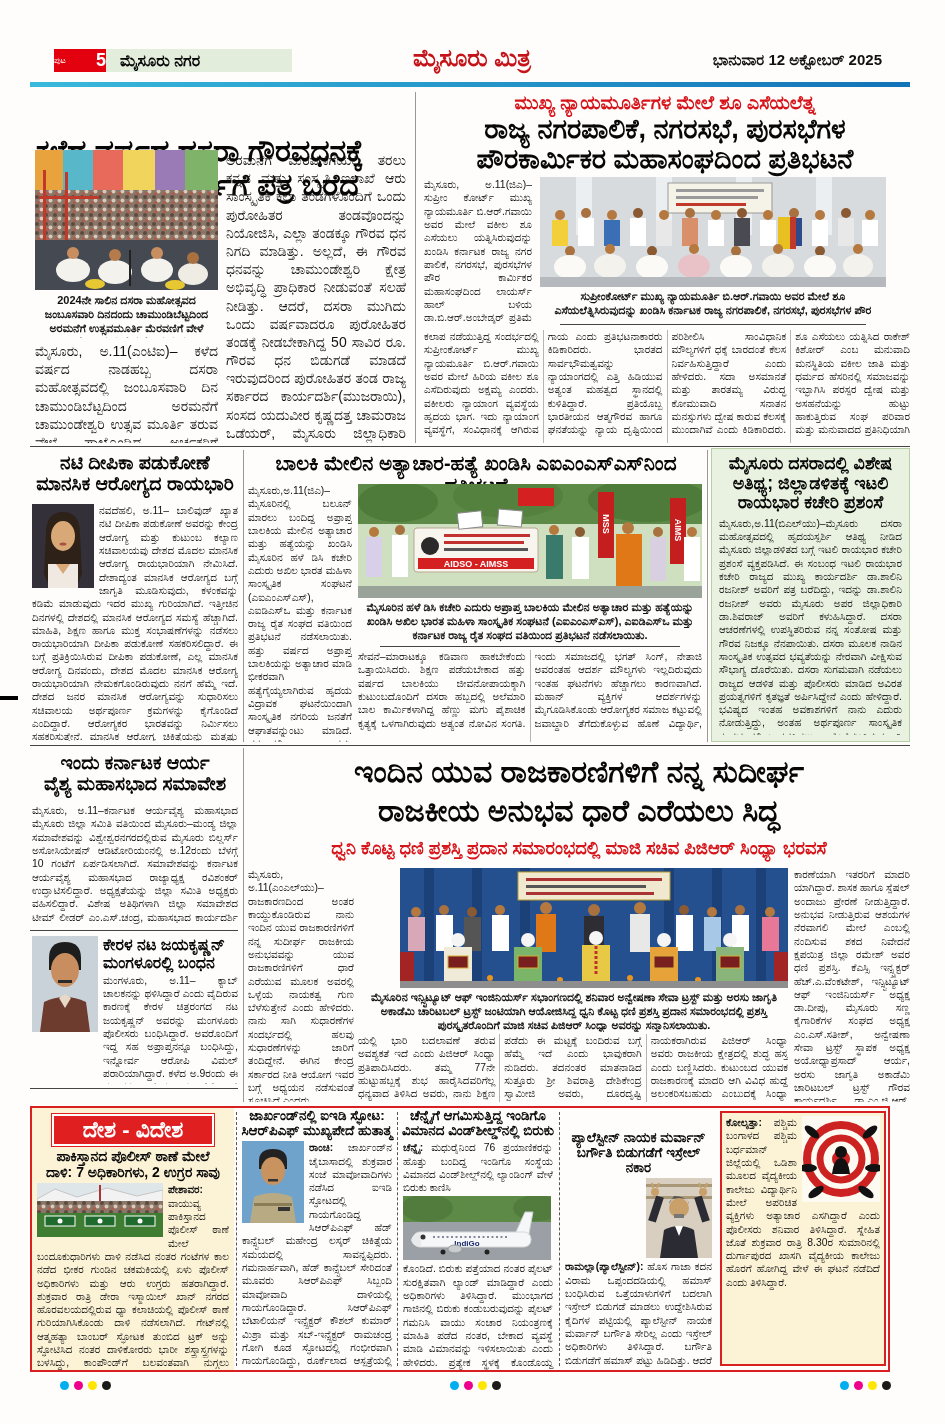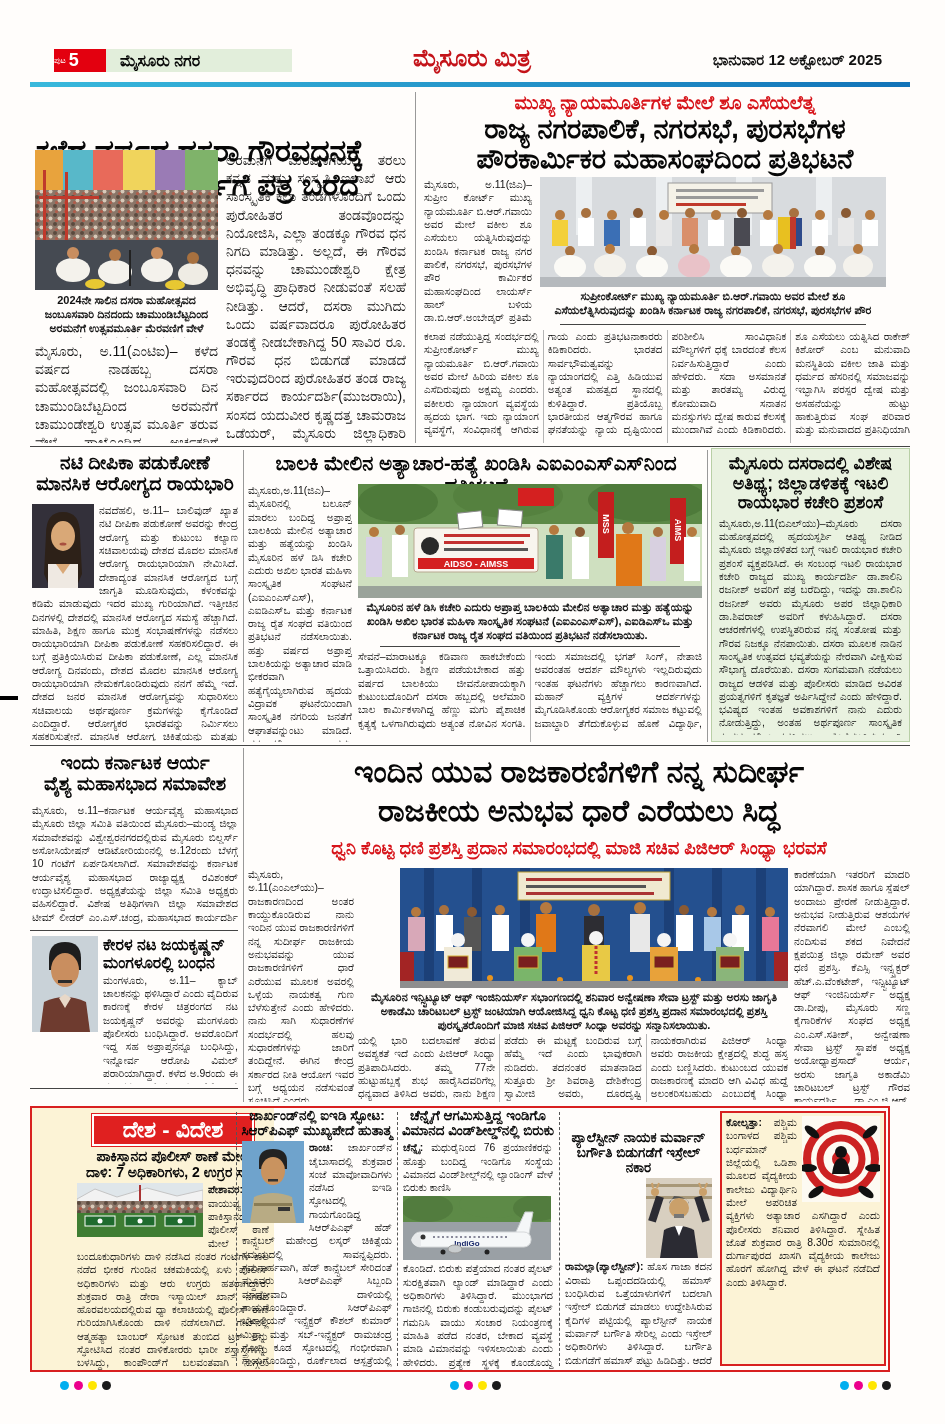--- a/index.html
+++ b/index.html
@@ -28,21 +28,21 @@
   .dsep{border-left:1px dashed #555;width:0;}
   .dot{width:9px;height:9px;border-radius:50%;display:inline-block;margin-right:5px;}
   .banner-red{background:#e02020;color:#fff;font-weight:bold;}
   svg text{font-family:"Liberation Sans","DejaVu Sans",sans-serif;}
 </style>
 </head>
 <body>
 
 <div id="page">
 
-  <div class="abs" style="left:54px;top:49px;width:52px;height:23px;background:#e3000f;color:#fff;display:flex;align-items:center;justify-content:flex-start;gap:3px;">
+  <div class="abs" style="left:54px;top:49px;width:52px;height:23px;background:#e3000f;color:#fff;display:flex;align-items:center;justify-content:space-between;gap:3px;">
     <span style="font-size:8px;">ಪುಟ</span>
     <span style="font-size:18px;font-weight:bold;">5</span>
   </div>
   <div class="abs" style="left:106px;top:49px;width:186px;height:23px;background:#e2eedb;display:flex;align-items:center;">
     <span class="hl" style="font-size:16px;padding-left:14px;">ಮೈಸೂರು ನಗರ</span>
   </div>
   <div class="abs ctr" style="left:377px;top:44px;width:190px;font-size:24px;font-weight:bold;color:#c41319;">
     <span>ಮೈಸೂರು ಮಿತ್ರ</span>
   </div>
   <div class="abs" style="left:620px;top:51px;width:262px;text-align:right;font-size:15px;font-weight:bold;">
@@ -332,21 +332,21 @@
     <rect x="0" y="84" width="14" height="30" fill="#a32424"></rect>
       <rect x="374" y="84" width="14" height="30" fill="#a32424"></rect>
     <rect y="113" width="388" height="7" fill="#8e8e8e"></rect>
   </svg>
   <div class="abs cap" style="left:360px;top:991px;width:428px;height:41px;">ಮೈಸೂರಿನ ಇನ್ಸ್ಟಿಟ್ಯೂಟ್ ಆಫ್ ಇಂಜಿನಿಯರ್ಸ್ ಸಭಾಂಗಣದಲ್ಲಿ ಶನಿವಾರ ಅನ್ವೇಷಣಾ ಸೇವಾ ಟ್ರಸ್ಟ್ ಮತ್ತು ಅರಸು ಜಾಗೃತಿ ಅಕಾಡೆಮಿ ಚಾರಿಟಬಲ್ ಟ್ರಸ್ಟ್ ಜಂಟಿಯಾಗಿ ಆಯೋಜಿಸಿದ್ದ ಧ್ವನಿ ಕೊಟ್ಟ ಧಣಿ ಪ್ರಶಸ್ತಿ ಪ್ರದಾನ ಸಮಾರಂಭದಲ್ಲಿ ಪ್ರಶಸ್ತಿ ಪುರಸ್ಕೃತರೊಂದಿಗೆ ಮಾಜಿ ಸಚಿವ ಪಿಜಿಆರ್ ಸಿಂಧ್ಯಾ ಅವರನ್ನು ಸನ್ಮಾನಿಸಲಾಯಿತು.</div>
   <div class="abs bds cols3" style="left:358px;top:1034px;width:430px;height:68px;">ಯಲ್ಲಿ ಭಾರಿ ಬದಲಾವಣೆ ತರುವ ಅವಶ್ಯಕತೆ ಇದೆ ಎಂದು ಪಿಜಿಆರ್ ಸಿಂಧ್ಯಾ ಪ್ರತಿಪಾದಿಸಿದರು. ತಮ್ಮ 77ನೇ ಹುಟ್ಟುಹಬ್ಬಕ್ಕೆ ಶುಭ ಹಾರೈಸಿದವರಿಗೆಲ್ಲ ಧನ್ಯವಾದ ತಿಳಿಸಿದ ಅವರು, ನಾನು ಶಿಕ್ಷಣ ಪಡೆದು ಈ ಮಟ್ಟಕ್ಕೆ ಬಂದಿರುವ ಬಗ್ಗೆ ಹೆಮ್ಮೆ ಇದೆ ಎಂದು ಭಾವುಕರಾಗಿ ನುಡಿದರು. ತದನಂತರ ಮಾತನಾಡಿದ ಸುತ್ತೂರು ಶ್ರೀ ಶಿವರಾತ್ರಿ ದೇಶಿಕೇಂದ್ರ ಸ್ವಾಮೀಜಿ ಅವರು, ದೂರದೃಷ್ಟಿ ನಾಯಕರಾಗಿರುವ ಪಿಜಿಆರ್ ಸಿಂಧ್ಯಾ ಅವರು ರಾಜಕೀಯ ಕ್ಷೇತ್ರದಲ್ಲಿ ಶುದ್ಧ ಹಸ್ತ ಎಂದು ಬಣ್ಣಿಸಿದರು. ಕುಟುಂಬದ ಯುವಕ ರಾಜಕಾರಣಕ್ಕೆ ಮಾದರಿ ಆಗಿ ವಿವಿಧ ಹುದ್ದೆ ಅಲಂಕರಿಸಬಹುದು ಎಂಬುದಕ್ಕೆ ಸಿಂಧ್ಯಾ ಅವರೇ ಸಾಕ್ಷಿ ಎಂದರು. ಈ ಸಂದರ್ಭದಲ್ಲಿ ಮಾತನಾಡಿದ ಮಾಜಿ ಸಚಿವ ಎಂ.ಶಿವಣ್ಣ, ಪಿಜಿಆರ್ ಸಿಂಧ್ಯಾ ಅವರು ಸುದೀರ್ಘ ರಾಜಕೀಯ ಅನುಭವ ಹೊಂದಿದ್ದಾರೆ ಎಂದರು.</div>
   <div class="abs bds" style="left:794px;top:868px;width:116px;height:234px;">ಕಾರಣೆಯಾಗಿ ಇತರರಿಗೆ ಮಾದರಿ ಯಾಗಿದ್ದಾರೆ. ಶಾಸಕ ಹಾಗೂ ಸ್ಪೆಷಲ್ ಅಂದಾಜು ಪ್ರೇರಣೆ ನೀಡುತ್ತಿದ್ದಾರೆ. ಅನುಭವ ನೀಡುತ್ತಿರುವ ಆಶಯಗಳ ನೆರವಾಗಲಿ ಮೇಲೆ ಎಂಬಲ್ಲಿ ನಂದಿಸುವ ಶಕದ ನಿವೇದನೆ ಕ್ಷಪಯಿತ್ರ ಜಿಲ್ಲಾ ರಮೇಶ್ ಅವರ ಧಣಿ ಪ್ರಶಸ್ತಿ. ಕೆಎಸ್ಸಿ ಇನ್ಸ್ಟ್ರಕ್ಟರ್ ಹೆಚ್.ಎ.ವೆಂಕಟೇಶ್, ಇನ್ಸ್ಟಿಟ್ಯೂಟ್ ಆಫ್ ಇಂಜಿನಿಯರ್ಸ್ ಅಧ್ಯಕ್ಷ ಡಾ.ದೀಪು, ಮೈಸೂರು ಸಣ್ಣ ಕೈಗಾರಿಕೆಗಳ ಸಂಘದ ಅಧ್ಯಕ್ಷ ಎಂ.ಎಸ್.ಸತೀಶ್, ಅನ್ವೇಷಣಾ ಸೇವಾ ಟ್ರಸ್ಟ್ ಸ್ಥಾಪಕ ಅಧ್ಯಕ್ಷ ಅಯೋಧ್ಯಾಪ್ರಸಾದ್ ಆರ್ಯ, ಅರಸು ಜಾಗೃತಿ ಅಕಾಡೆಮಿ ಚಾರಿಟಬಲ್ ಟ್ರಸ್ಟ್ ಗೌರವ ಕಾರ್ಯದರ್ಶಿ ಡಾ.ಎಂ.ಜಿ.ಆರ್. ಅರಸ್ ವೇದಿಕೆಯಲ್ಲಿ ಉಪಸ್ಥಿತರಿದ್ದರು.</div>
 
   <div class="abs deshbox" style="left:30px;top:1106px;width:860px;height:266px;box-sizing:border-box;">
 
-    <div class="abs creambg" style="left:0;top:0;width:202px;height:262px;overflow:hidden;padding-left:40px;">
+    <div class="abs creambg" style="left:0;top:0;width:202px;height:262px;overflow:hidden;">
       <div class="banner-red ctr" style="margin:6px auto 2px;width:158px;height:28px;line-height:28px;font-size:22px;border:2px solid #fff;outline:1px solid #e02020;">ದೇಶ - ವಿದೇಶ</div>
       <div class="hl ctr" style="font-size:14px;margin-top:3px;">
         <div>ಪಾಕಿಸ್ತಾನದ ಪೊಲೀಸ್ ಠಾಣೆ ಮೇಲೆ</div>
         <div>ದಾಳಿ: 7 ಅಧಿಕಾರಿಗಳು, 2 ಉಗ್ರರ ಸಾವು</div>
       </div>
       <div class="bds" style="padding:3px 5px;">
         <svg class="fl ph" width="126" height="54" viewBox="0 0 126 54">
           <rect width="126" height="54" fill="#dfe6ea"></rect>
           <polygon points="0,16 18,6 40,14 70,5 100,13 126,7 126,20 0,20" fill="#f2f2f2" stroke="#c5c5c5"></polygon>
           <rect y="18" width="126" height="12" fill="url(#crowdp)"></rect>

